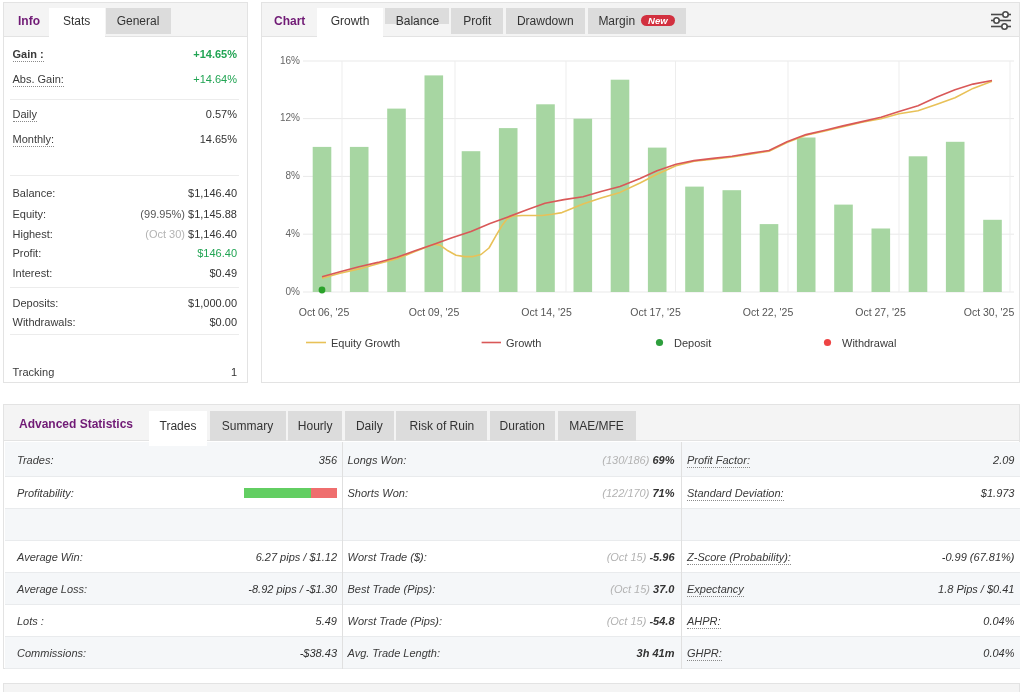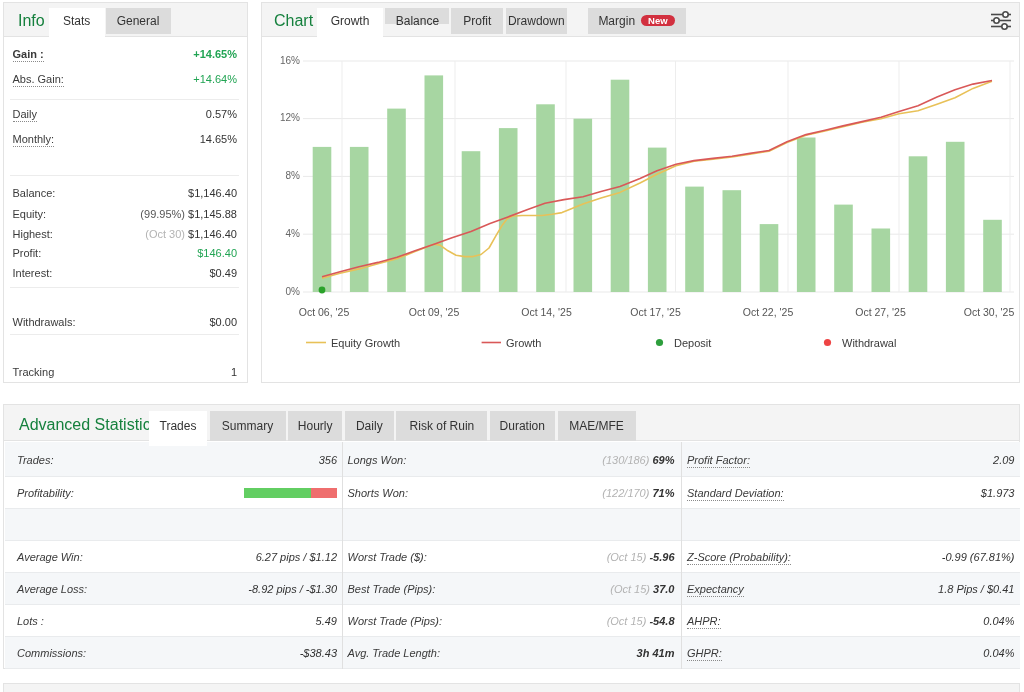--- a/index.html
+++ b/index.html
@@ -1,68 +1,69 @@
 <!DOCTYPE html>
 <html><head><meta charset="utf-8"><style>
 * { margin:0; padding:0; box-sizing:border-box; }
 body { width:1024px; height:692px; position:relative; background:#fff;
        font-family:"Liberation Sans", sans-serif; overflow:hidden; }
 .panel { position:absolute; background:#fff; border:1px solid #e3e3e3; }
 .tabbar { position:absolute; left:0; right:0; top:0; background:#f4f4f4; border-bottom:1px solid #e3e3e3; }
 .tab { position:absolute; font-size:12px; color:#333; text-align:center; background:#dcdcdc; }
 .tab.on { background:#fff; z-index:2; }
-.tabtitle { position:absolute; font-size:16px; font-weight:normal; color:#15803d; }
+.tabtitle { position:absolute; font-size:12px; font-weight:bold; color:#701a75; }
 .du { border-bottom:1px dotted #8a8a8a; padding-bottom:1px; }
 .lr { position:absolute; left:8.5px; right:10px; height:20px; line-height:20px; font-size:11px; color:#3a3a3a; }
 .lr .v { position:absolute; right:0; top:0; color:#333; }
 .g { color:#21a453 !important; }
 .b { font-weight:bold; }
 .gy { color:#b3b3b3; }
 .sep { position:absolute; left:6px; right:8px; height:1px; background:#ececec; }
 .brow { position:absolute; left:0; width:1017px; height:20px; line-height:20px; font-size:11px; }
 .bc { position:absolute; top:0; height:20px;font-style:italic; }
 .bl { float:left; color:#3a3a3a; }
 .bv { float:right; color:#333; }
 .bv b { color:#333; }
 .pbar { display:inline-block; width:93px; height:10px; background:#ef6e6e; position:relative; top:1px; }
 .pbar span { display:block; width:67px; height:10px; background:#62ce62; }
 .newb { display:inline-block; background:#d2303f; color:#fff; font-size:9.5px; font-weight:bold;
-        line-height:11px; padding:0 7px; border-radius:7px; margin-left:6px; position:relative; top:-1px; }
+        line-height:11px; padding:0 7px; border-radius:7px; margin-left:6px; position:relative; top:-1px;font-style:italic; }
 </style></head>
 <body>
 
 <div class="panel" style="left:3px; top:2px; width:245px; height:381px">
   <div class="tabbar" style="height:34px"></div>
   <div class="tabtitle" style="left:14px; top:2px; line-height:32px">Info</div>
   <div class="tab on" style="left:44.6px; top:5px; width:56px; height:32px; line-height:26px">Stats</div>
   <div class="tab" style="left:101.5px; top:5px; width:65px; height:26px; line-height:26px">General</div>
   <div class="lr" style="top:41px"><span style="font-weight:bold;"><span class="du">Gain :</span></span><span class="v g b">+14.65%</span></div>
 <div class="lr" style="top:66px"><span style=""><span class="du">Abs. Gain:</span></span><span class="v g">+14.64%</span></div>
 <div class="sep" style="top:96px"></div>
 <div class="lr" style="top:101px"><span style=""><span class="du">Daily</span></span><span class="v ">0.57%</span></div>
 <div class="lr" style="top:125.5px"><span style=""><span class="du">Monthly:</span></span><span class="v ">14.65%</span></div>
 <div class="sep" style="top:172px"></div>
 <div class="lr" style="top:180.4px"><span style=""><span>Balance:</span></span><span class="v ">$1,146.40</span></div>
 <div class="lr" style="top:200.5px"><span style=""><span>Equity:</span></span><span class="v "><span style="color:#555">(99.95%)</span> $1,145.88</span></div>
 <div class="lr" style="top:220.5px"><span style=""><span>Highest:</span></span><span class="v "><span class="gy">(Oct 30)</span> $1,146.40</span></div>
 <div class="lr" style="top:240.3px"><span style=""><span>Profit:</span></span><span class="v g">$146.40</span></div>
 <div class="lr" style="top:259.6px"><span style=""><span>Interest:</span></span><span class="v ">$0.49</span></div>
 <div class="sep" style="top:284.4px"></div>
+<div class="lr" style="top:290px"><span style=""><span>Deposits:</span></span><span class="v ">$1,000.00</span></div>
 <div class="lr" style="top:309px"><span style=""><span>Withdrawals:</span></span><span class="v ">$0.00</span></div>
 <div class="sep" style="top:331px"></div>
 <div class="lr" style="top:359.4px"><span style=""><span>Tracking</span></span><span class="v ">1</span></div>
 </div>
 
 <div class="panel" style="left:261px; top:2px; width:759px; height:381px">
   <div class="tabbar" style="height:34px"></div>
   <div class="tabtitle" style="left:12px; top:2px; line-height:32px">Chart</div>
   <div class="tab on" style="left:55px; top:5px; width:66px; height:32px; line-height:26px">Growth</div>
   <div class="tab" style="left:123.4px; top:5px; width:64px; height:16px; line-height:26px">Balance</div>
   <div class="tab" style="left:189.3px; top:5px; width:52px; height:26px; line-height:26px">Profit</div>
-  <div class="tab" style="left:243.8px; top:5px; width:61px; height:26px; line-height:26px">Drawdown</div>
+  <div class="tab" style="left:243.8px; top:5px; width:79px; height:26px; line-height:26px">Drawdown</div>
   <div class="tab" style="left:325.5px; top:5px; width:98px; height:26px; line-height:26px">Margin<span class="newb">New</span></div>
   <svg width="24" height="22" style="position:absolute;left:727px;top:6px">
       <g stroke="#4a4a4a" stroke-width="1.6" fill="none">
         <line x1="2" y1="5.5" x2="22" y2="5.5"></line>
         <line x1="2" y1="11.5" x2="22" y2="11.5"></line>
         <line x1="2" y1="17.5" x2="22" y2="17.5"></line>
         <circle cx="16.5" cy="5.5" r="2.7" fill="#fff"></circle>
         <circle cx="7.5" cy="11.5" r="2.7" fill="#fff"></circle>
         <circle cx="15.5" cy="17.5" r="2.7" fill="#fff"></circle>
       </g>

